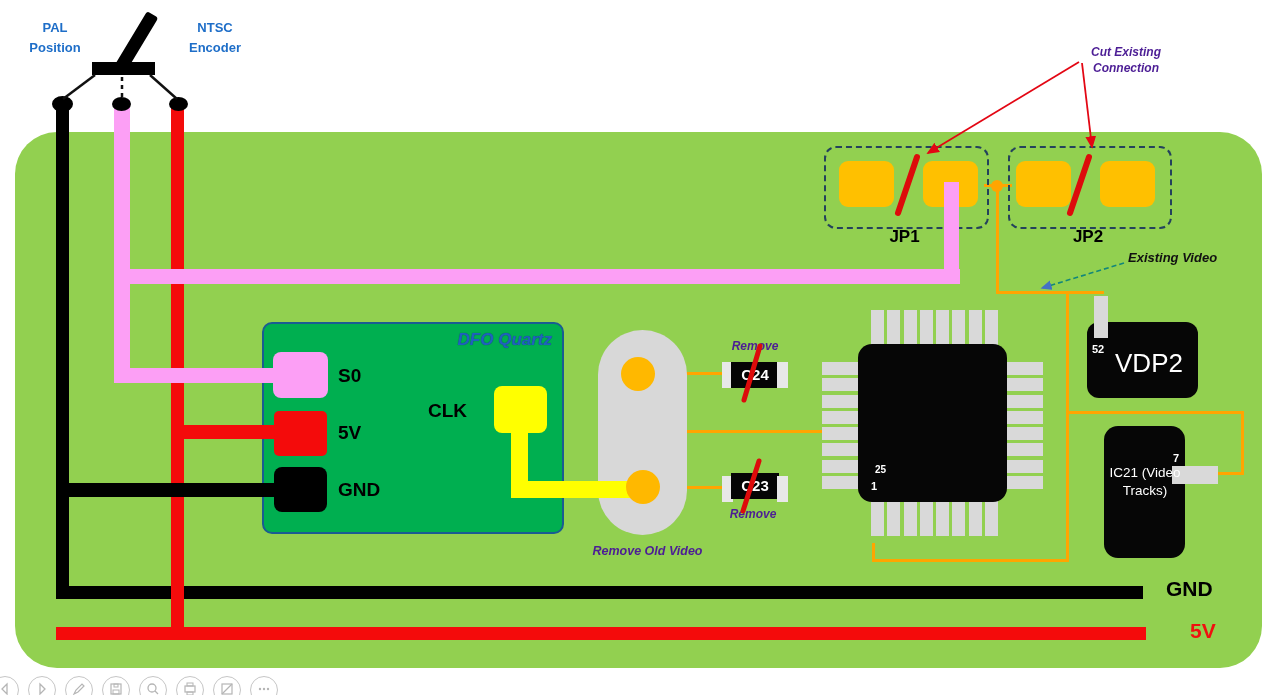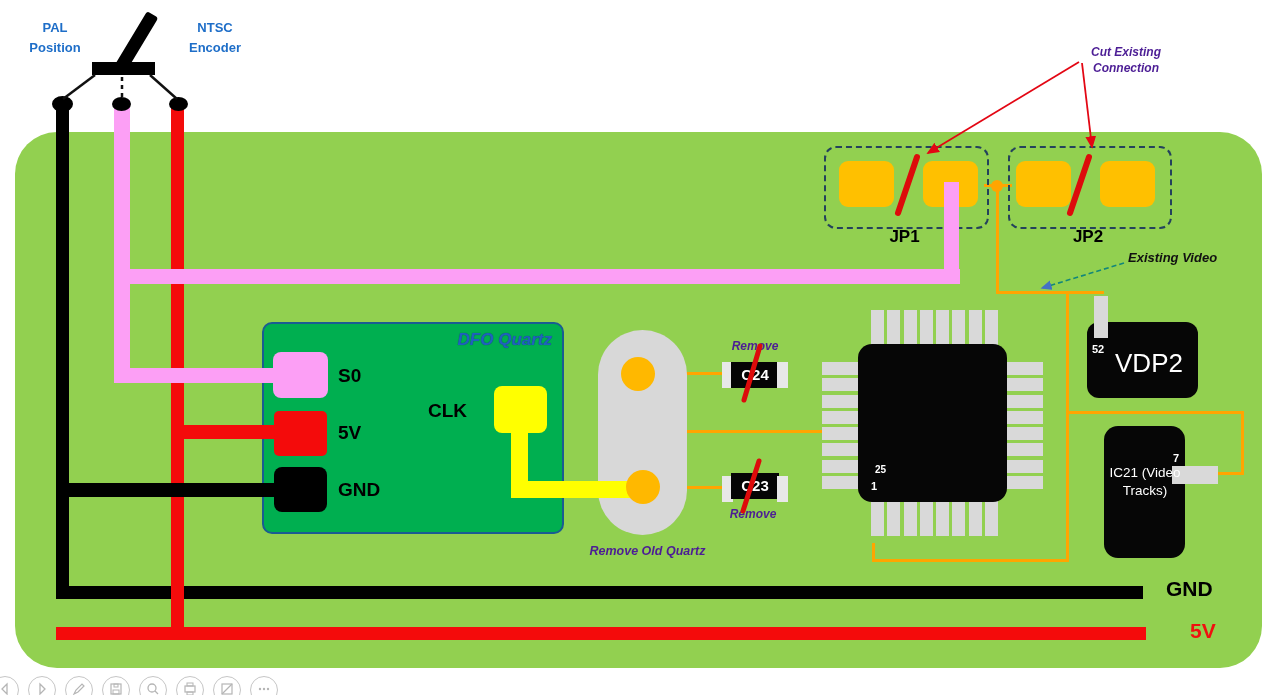--- a/index.html
+++ b/index.html
@@ -113,21 +113,21 @@
   <div class="pad" style="left:274px;top:411px;width:53px;height:45px;background:#F40B0B;border-radius:5px;"></div>
   <div class="pad" style="left:274px;top:467px;width:53px;height:45px;background:#000;"></div>
   <div class="pad" style="left:494px;top:386px;width:53px;height:47px;background:#FFFF00;"></div>
   <div class="pad-lbl" style="left:338px;top:365px;">S0</div>
   <div class="pad-lbl" style="left:338px;top:422px;">5V</div>
   <div class="pad-lbl" style="left:338px;top:479px;">GND</div>
   <div class="pad-lbl" style="left:428px;top:400px;">CLK</div>
 
   <div class="pad" style="left:621px;top:357px;width:34px;height:34px;border-radius:50%;background:#FFB800;"></div>
   <div class="pad" style="left:626px;top:470px;width:34px;height:34px;border-radius:50%;background:#FFB800;"></div>
-  <div class="red-note" style="left:575px;top:543px;width:145px;font-size:12.5px;">Remove Old Quartz</div>
+  <div class="red-note" style="left:575px;top:543px;width:145px;font-size:12.5px;">Remove Old Video</div>
 
   <div class="cap-cap" style="left:722px;top:362px;"></div>
   <div class="cap-body" style="left:731px;top:362px;">C24</div>
   <div class="cap-cap" style="left:777px;top:362px;"></div>
   <div class="red-note" style="left:715px;top:338px;width:80px;">Remove</div>
 
   <div class="cap-cap" style="left:722px;top:476px;"></div>
   <div class="cap-body" style="left:731px;top:473px;">C23</div>
   <div class="cap-cap" style="left:777px;top:476px;"></div>
   <div class="red-note" style="left:713px;top:506px;width:80px;">Remove</div>

